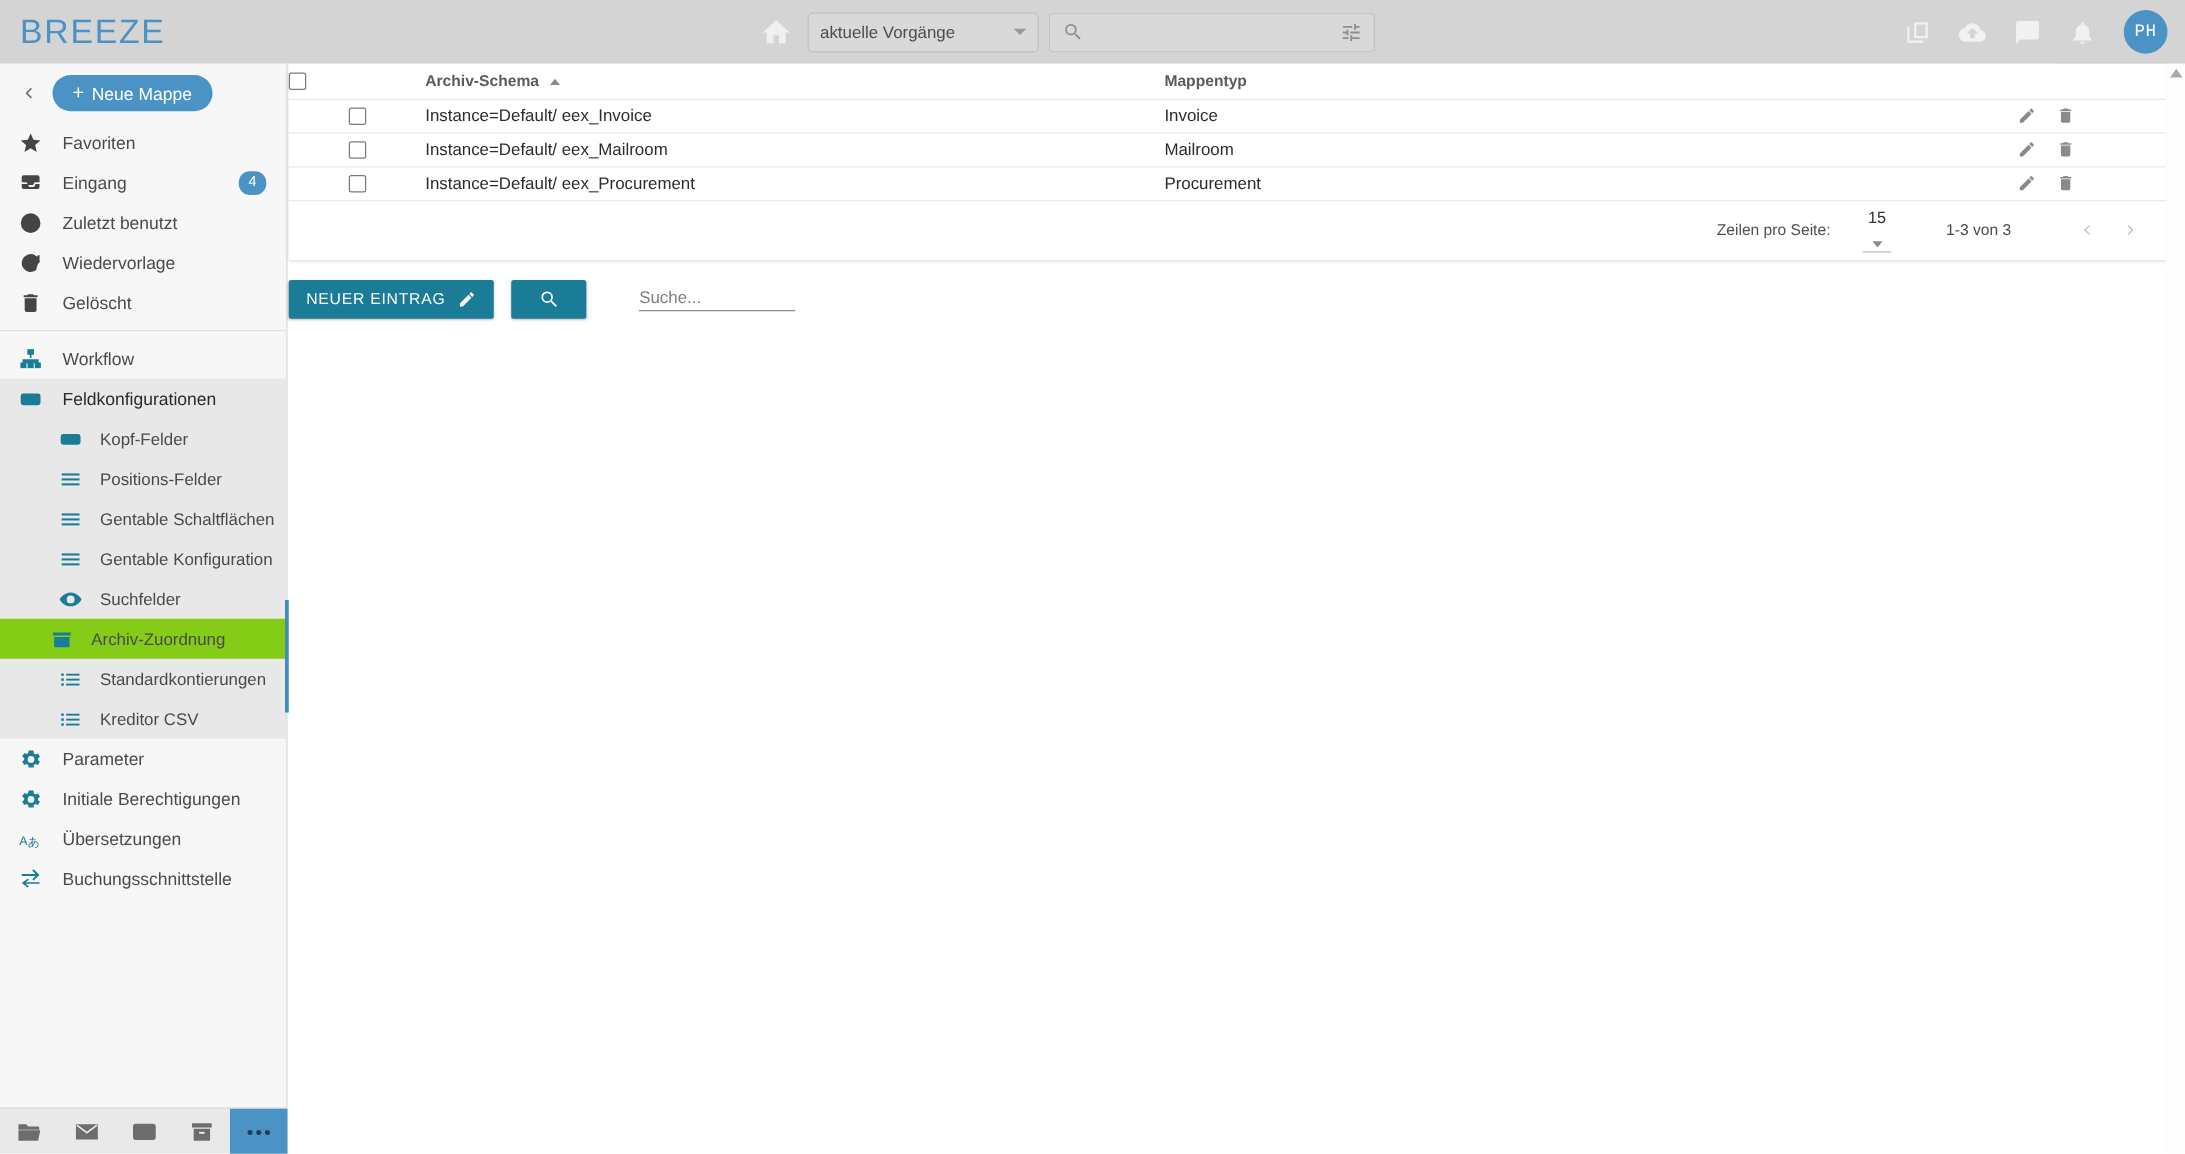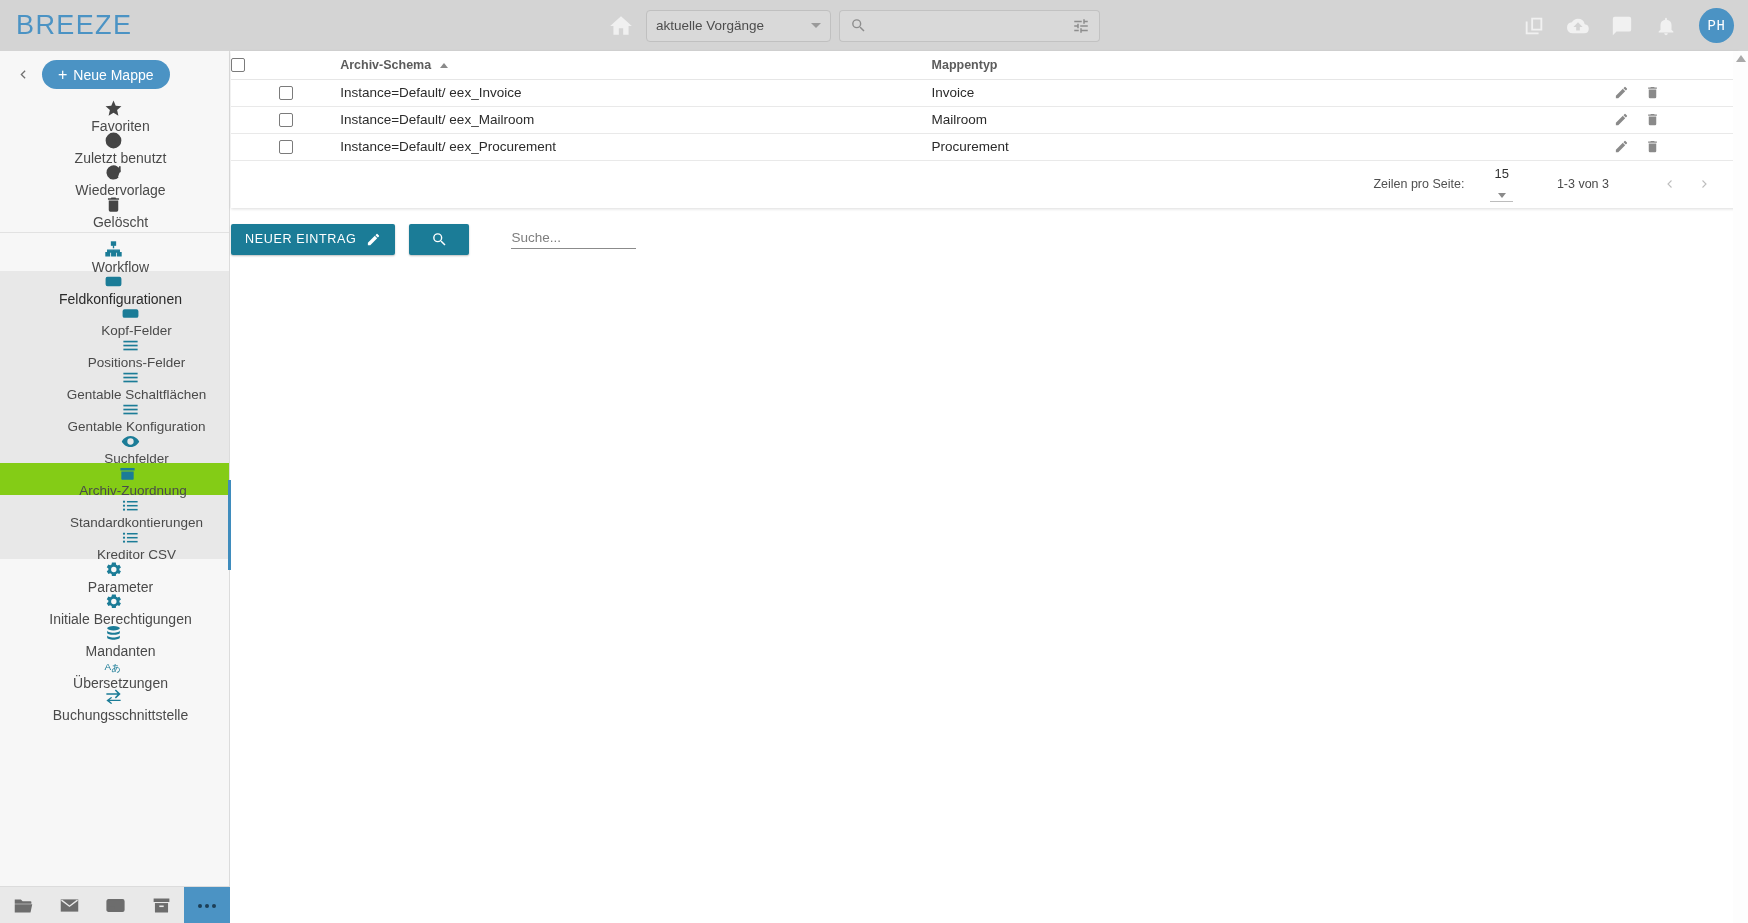--- a/index.html
+++ b/index.html
@@ -94,21 +94,21 @@
     border-radius: 16px;
     height: 29px; padding: 0 16px;
     display: flex; align-items: center; gap: 6px;
     font-size: 14px; cursor: pointer;
   }
   .sb-sep { height: 1px; background: #e2e2e2; margin: 6px 0; }
 
   .nav-item {
     height: 32px; display: flex; align-items: center;
     padding-left: 12px; font-size: 14px; color: #4a4a4a;
-    cursor: pointer; position: relative; flex-direction: column;
+    cursor: pointer; position: relative;
   }
   .nav-item .ni-icon {
     width: 24px; height: 20px; margin-right: 14px;
     display: flex; align-items: center; justify-content: center;
     flex: none;
   }
   .nav-item .ni-icon svg { width: 19px; height: 19px; }
   .nav-item.dark .ni-icon svg { fill: #454545; }
   .nav-item.teal .ni-icon svg { fill: #1b7c97; }
   .badge {
@@ -335,20 +335,29 @@
 
   <div class="nav-item dark">
     <span class="ni-icon">
         <svg viewBox="0 0 24 24">
           <path d="M12 17.27L18.18 21l-1.64-7.03L22 9.24l-7.19-.61L12 2 9.19 8.63 2 9.24l5.46 4.73L5.82 21z"></path>
         </svg>
       </span>
     <span>Favoriten</span>
   </div>
 
+  <div class="nav-item dark">
+    <span class="ni-icon">
+        <svg viewBox="0 0 24 24">
+          <path d="M19 4H5a2 2 0 00-2 2v5h5l1.5 3h5L16 11h5V6a2 2 0 00-2-2zM3 13v3a2 2 0 002 2h14a2 2 0 002-2v-3h-4l-1.5 3h-5L9 13H3z"></path>
+        </svg>
+      </span>
+    <span>Eingang</span>
+    <span class="badge">4</span>
+  </div>
 
   <div class="nav-item dark">
     <span class="ni-icon">
         <svg viewBox="0 0 24 24" fill="none" stroke="#454545" stroke-width="1.9">
           <circle cx="12" cy="12" r="9"></circle>
           <path d="M12 7v5.2l3.4 2"></path>
         </svg>
       </span>
     <span>Zuletzt benutzt</span>
   </div>
@@ -499,30 +508,20 @@
 
   <div class="nav-item teal">
     <span class="ni-icon">
         <svg viewBox="0 0 24 24" fill="#1b7c97">
           <path d="M19.4 13a7.8 7.8 0 000-2l2-1.6-2-3.4-2.4 1a7.6 7.6 0 00-1.7-1L14.9 3H10l-.4 2.6a7.6 7.6 0 00-1.7 1l-2.4-1-2 3.4 2 1.6a7.8 7.8 0 000 2l-2 1.6 2 3.4 2.4-1a7.6 7.6 0 001.7 1l.4 2.6h4.9l.4-2.6a7.6 7.6 0 001.7-1l2.4 1 2-3.4zM12.4 15.4a3.4 3.4 0 110-6.8 3.4 3.4 0 010 6.8z"></path>
         </svg>
       </span>
     <span>Initiale Berechtigungen</span>
   </div>
 
-  <div class="nav-item teal">
-    <span class="ni-icon">
-        <svg viewBox="0 0 24 24" fill="#1b7c97">
-          <ellipse cx="12" cy="5.3" rx="8" ry="2.8"></ellipse>
-          <path d="M4 8.3c0 1.5 3.6 2.8 8 2.8s8-1.3 8-2.8v2.6c0 1.6-3.6 2.8-8 2.8s-8-1.2-8-2.8z"></path>
-          <path d="M4 14.2c0 1.5 3.6 2.8 8 2.8s8-1.3 8-2.8v3c0 1.6-3.6 2.8-8 2.8s-8-1.2-8-2.8z"></path>
-        </svg>
-      </span>
-    <span>Mandanten</span>
-  </div>
 
   <div class="nav-item teal">
     <span class="ni-icon">
         <svg viewBox="0 0 24 24">
           <text x="0.5" y="18" font-family="Liberation Sans, sans-serif" font-size="12.5" fill="#1b7c97">A</text>
           <text x="9" y="18.5" font-family="DejaVu Sans, sans-serif" font-size="12" fill="#1b7c97">あ</text>
         </svg>
       </span>
     <span>Übersetzungen</span>
   </div>

